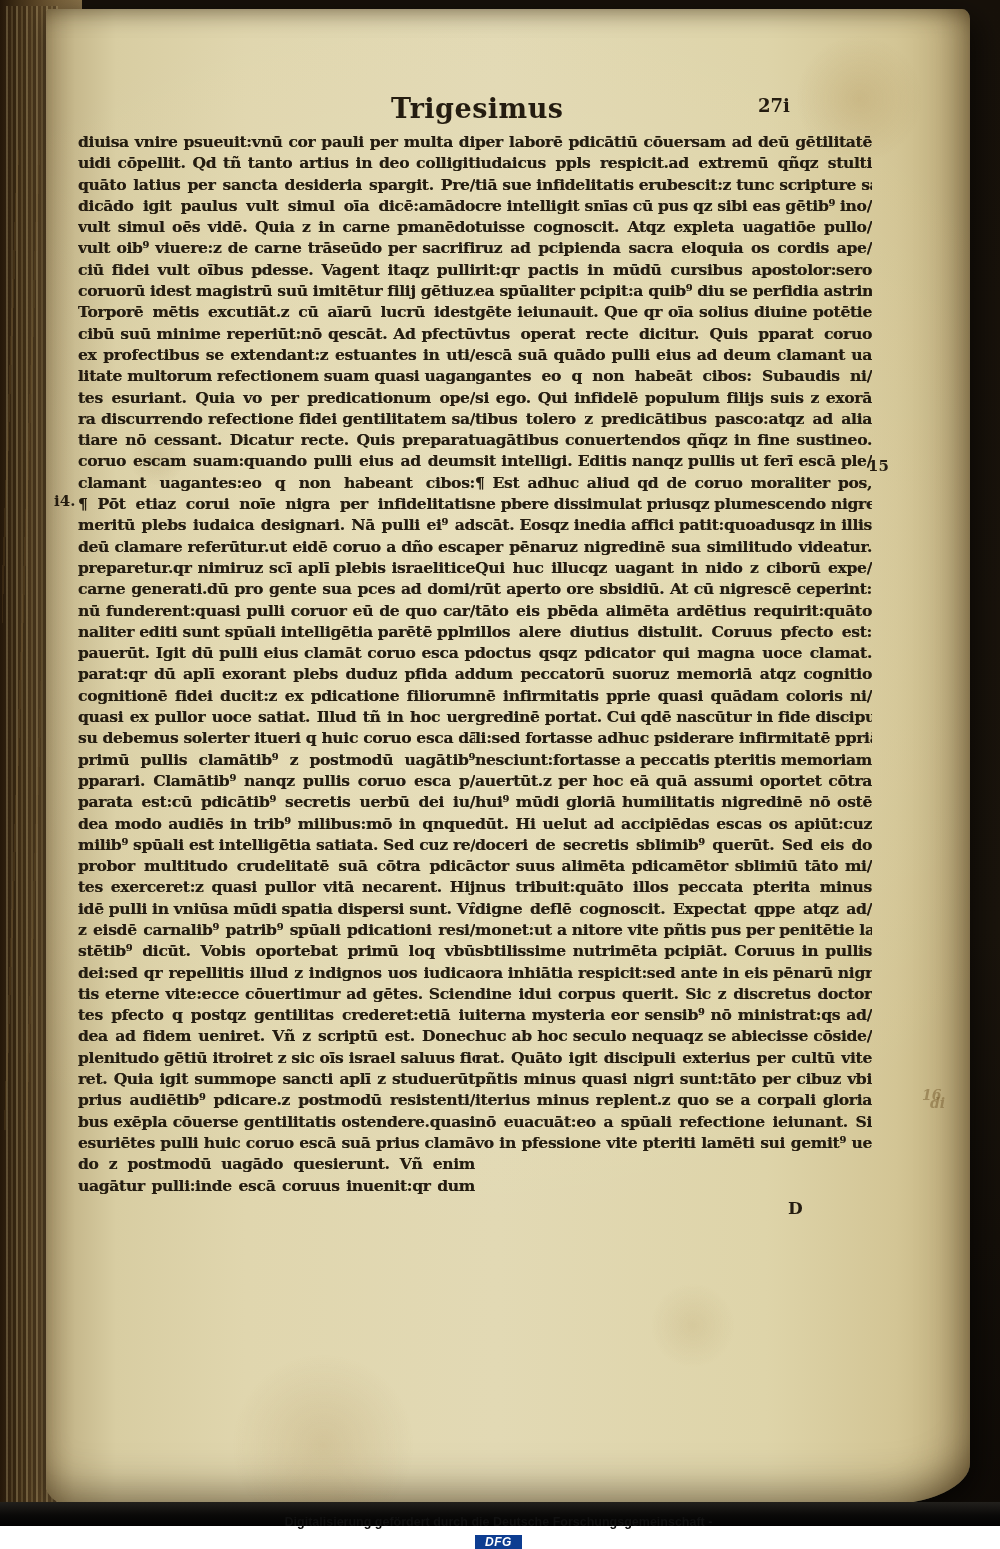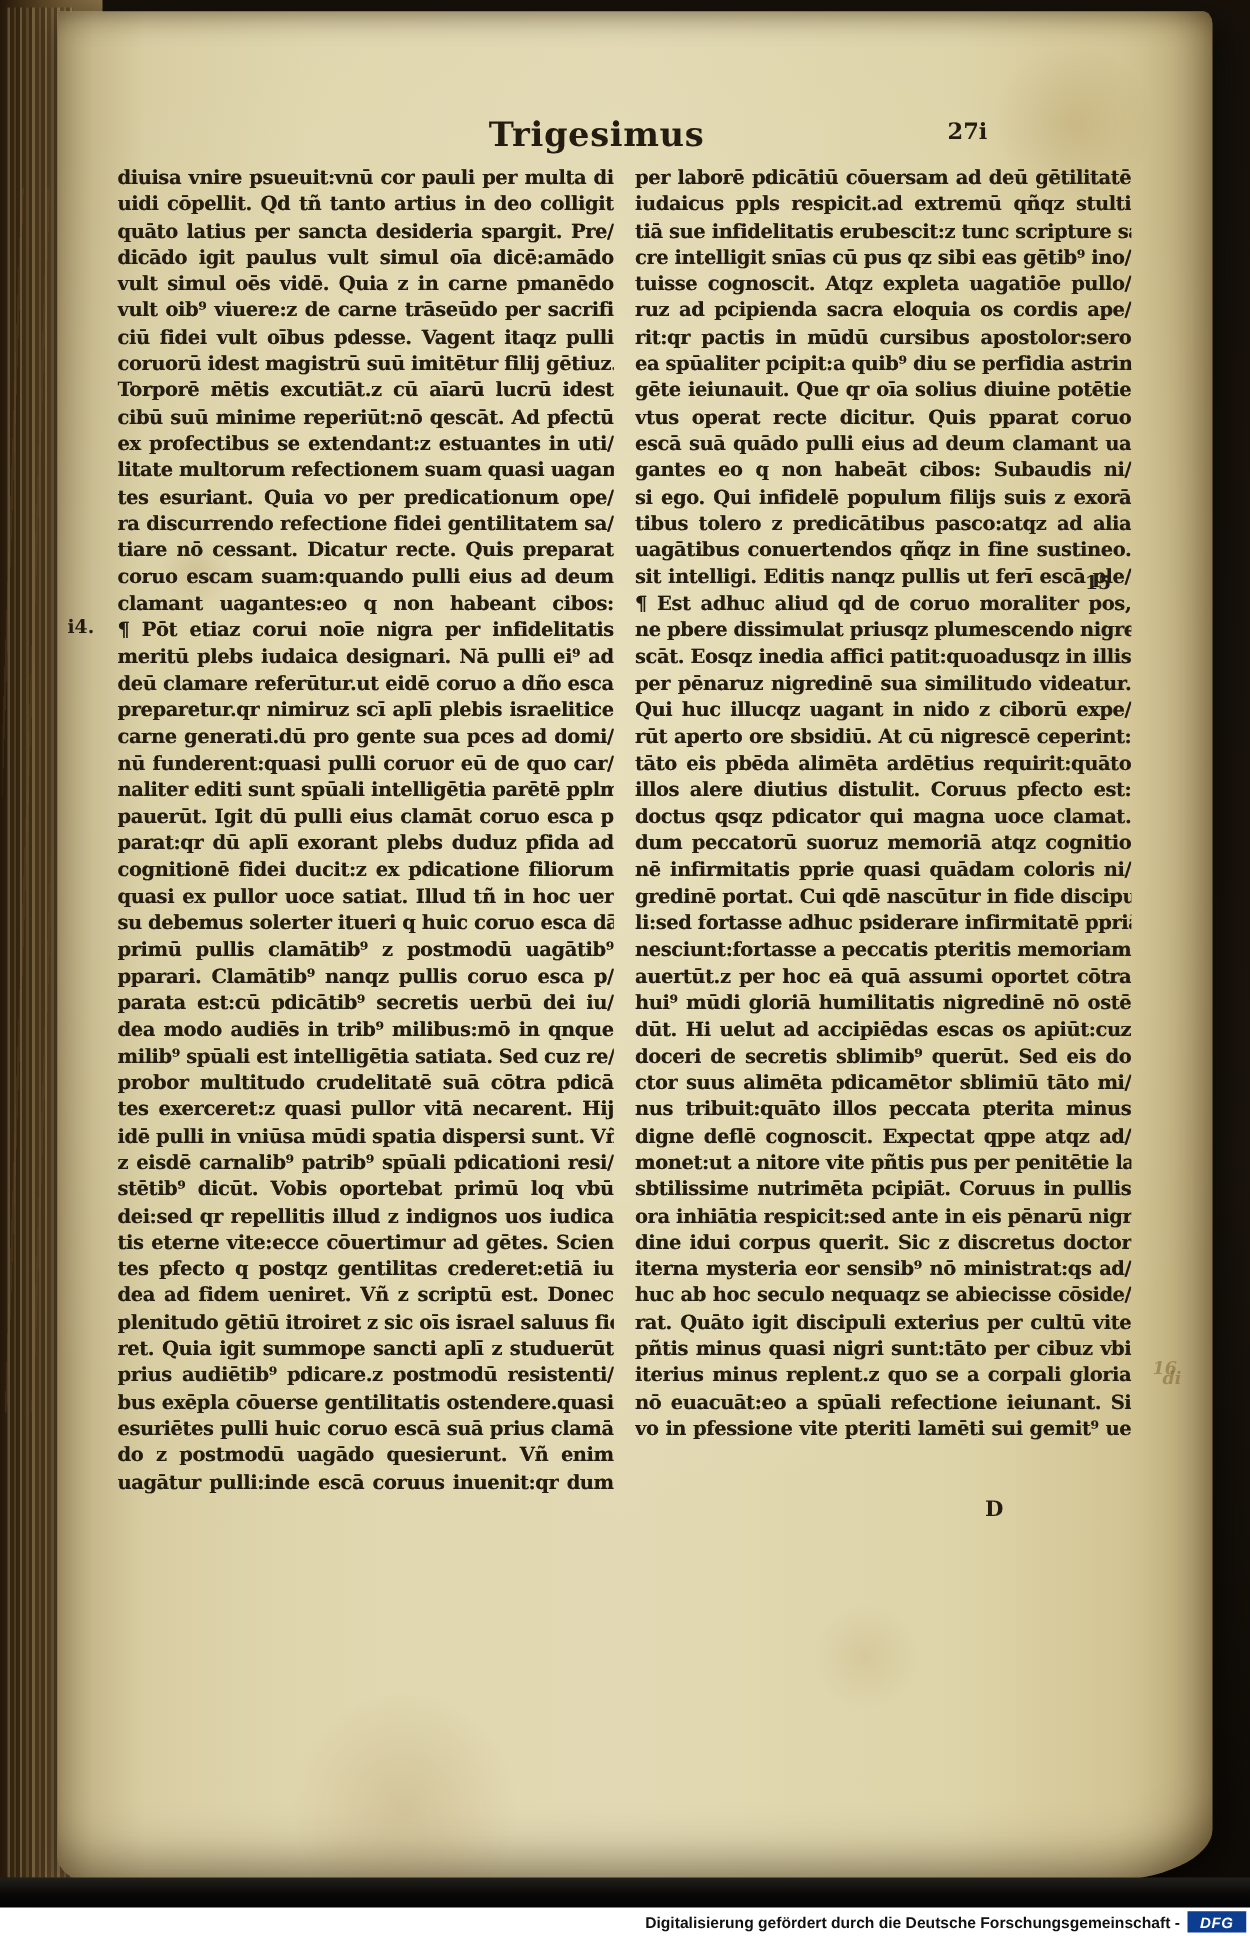--- a/index.html
+++ b/index.html
@@ -51,21 +51,21 @@
   
   .ink{color:#241c10;}
   .running-head{
     position:absolute;left:345px;top:84px;width:200px;
     font-size:27px;font-weight:700;letter-spacing:.5px;
   }
   .folio-num{
     position:absolute;left:712px;top:86px;font-size:18px;font-weight:700;
   }
   .columns{
-    position:absolute;left:48px;top:122px;width:796px;display:flex;gap:17px;
+    position:absolute;left:32px;top:122px;width:796px;display:flex;gap:0;
   }
   .col{width:397px;}
   .col .line{
     height:21.3px;line-height:21.3px;white-space:nowrap;overflow:hidden;
     font-size:15.6px;font-weight:700;letter-spacing:-.35px;
     color:#241c10;
     text-align:justify;text-align-last:justify;
     text-shadow:0 0 .5px rgba(36,28,16,.6);
   }
   .margin-num{
@@ -86,20 +86,21 @@
   
   .footer-black{
     position:absolute;left:0;bottom:23px;width:1000px;height:24px;
     background:linear-gradient(180deg,#22201c 0%,#0a0908 55%,#020202 100%);
   }
   .footer-bar{
     position:absolute;left:0;bottom:0;width:1000px;height:23px;
     background:#fff;display:flex;align-items:center;justify-content:flex-end;
     gap:6px;padding-right:3px;box-sizing:border-box;
     font-family:"Liberation Sans", sans-serif;
+    flex-direction:column;
   }
   .footer-text{font-size:12.5px;font-weight:700;color:#111;}
   .dfg-logo{
     width:47px;height:17px;background:#0d3d91;color:#fff;
     display:flex;align-items:center;justify-content:center;
     font-size:12px;font-weight:700;font-style:italic;letter-spacing:.5px;
   }
 </style>
 </head>
 <body>

